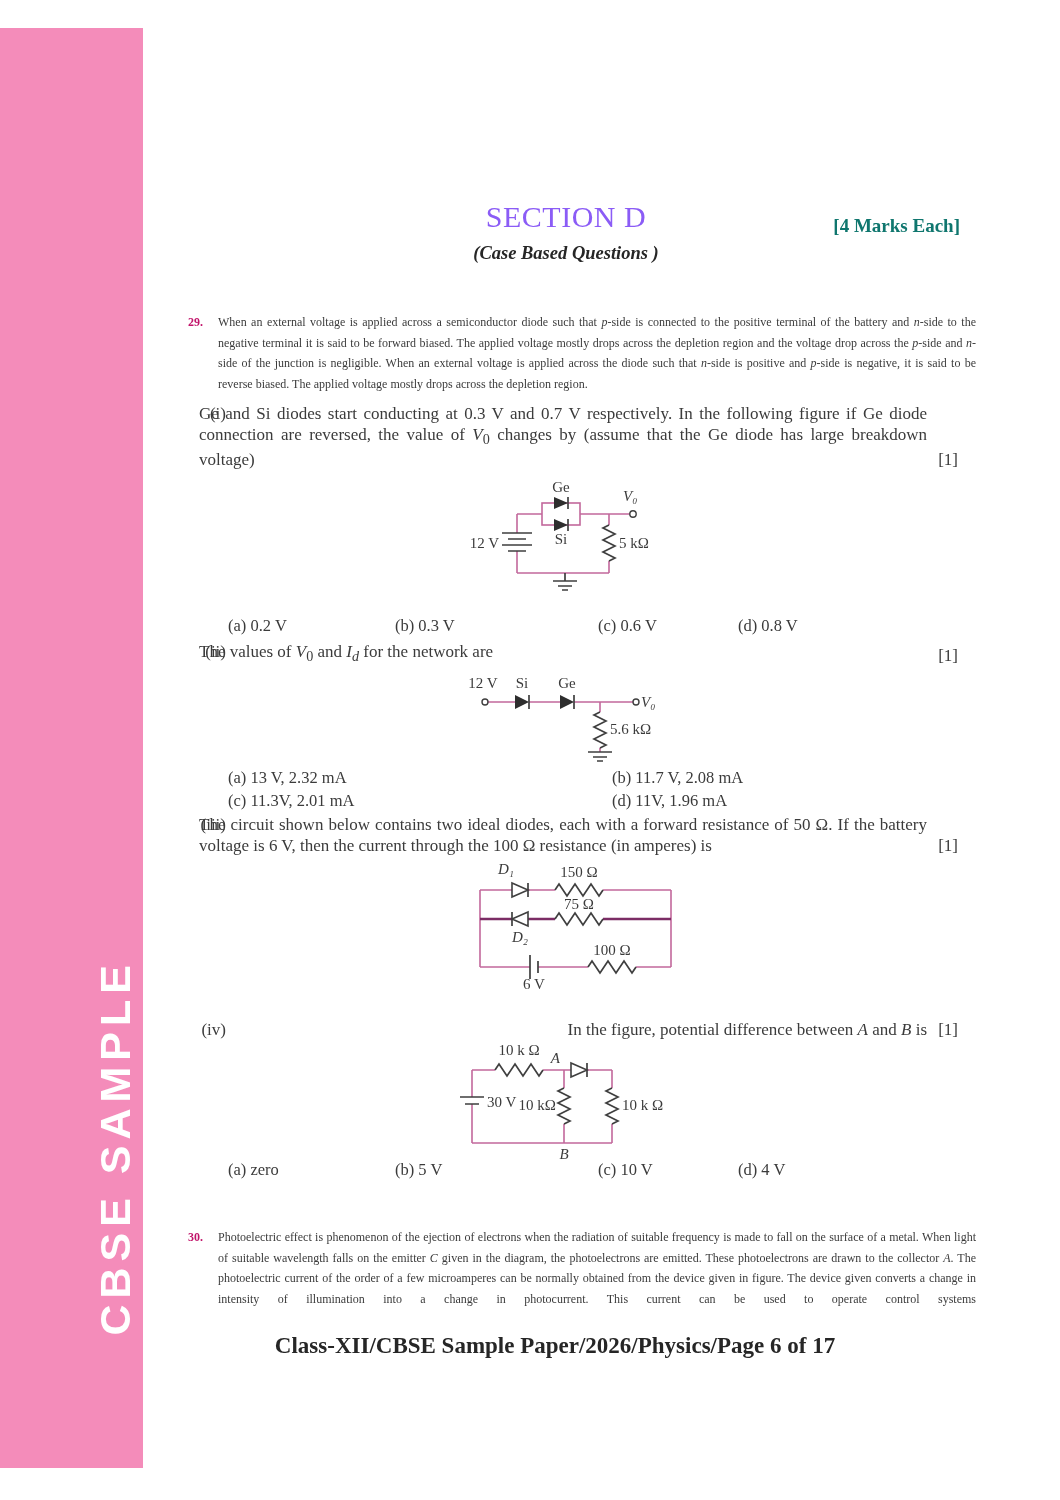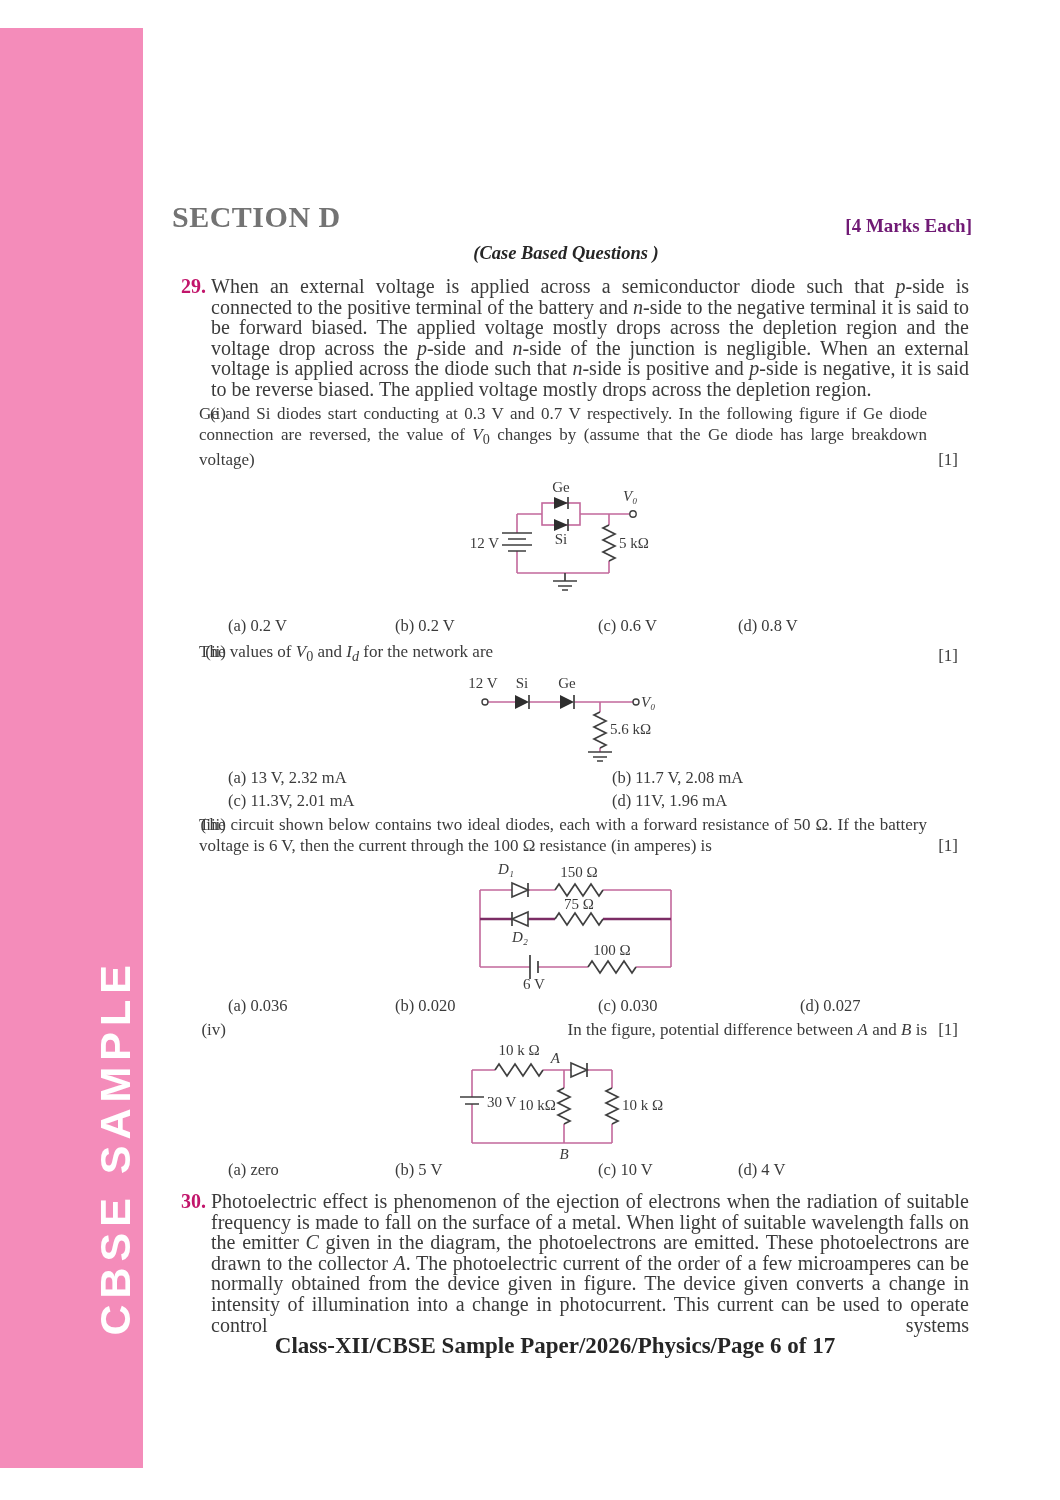--- a/index.html
+++ b/index.html
@@ -10,31 +10,31 @@
   .sidebar {
     position:absolute; left:0; top:28px; width:143px; height:1440px; background:#f48cba;
   }
   .sidebar-text {
     position:absolute; right:3px; bottom:132px;
     writing-mode:vertical-rl; transform:rotate(180deg);
     font-family:"Liberation Sans","DejaVu Sans",sans-serif;
     font-weight:bold; font-size:43px; letter-spacing:6px; color:#ffffff; white-space:nowrap;
   }
   .section-title {
-    position:absolute; left:172px; width:788px; top:200px; text-align:left;
-    font-size:30px; font-weight:bold; color:#737373; letter-spacing:0.5px;
+    position:absolute; left:172px; width:788px; top:200px; text-align:center;
+    font-size:30px; font-weight:normal; color:#8b5cf6; letter-spacing:0.5px;
   }
   .marks-note {
-    position:absolute; right:88px; top:215px; font-weight:bold; font-size:19px; color:#701a75;
+    position:absolute; right:100px; top:215px; font-weight:bold; font-size:19px; color:#0f766e;
   }
   .subtitle {
     position:absolute; left:172px; width:788px; top:243px; text-align:center;
     font-weight:bold; font-style:italic; font-size:18.5px; color:#262626;
   }
-  .q { position:absolute; left:181px; width:788px; font-size:20px; line-height:20.6px; }
+  .q { position:absolute; left:188px; width:788px; font-size:12px; line-height:20.6px;margin-top:36px; }
   .qnum { position:absolute; left:0; top:0; color:#c2156b; font-weight:bold; }
   .qtext { margin-left:30px; text-align:justify; }
   .justify-all { text-align-last:justify; }
   #q29 { top:276px; }
   #q30 { top:1191px; }
   .part { position:absolute; left:172px; width:788px; font-size:17px; line-height:20.6px; }
   .part-label { position:absolute; left:0; top:0; width:54px; text-align:right; }
   .part-text { margin-left:27px; width:728px; text-align:justify; }
   .part-marks { position:absolute; right:2px; bottom:0; }
   #part-i   { top:404px; }
@@ -113,21 +113,21 @@
     </g>
     <text x="62" y="71" text-anchor="end">12 V</text>
     <text x="124" y="15" text-anchor="middle">Ge</text>
     <text x="124" y="67" text-anchor="middle">Si</text>
     <text x="186" y="24" class="ital">V₀</text>
     <text x="182" y="71">5 kΩ</text>
   </svg>
 
   <div class="optrow" id="opts-i">
     <span class="opt" style="left:56px">(a) 0.2 V</span>
-    <span class="opt" style="left:223px">(b) 0.2 V</span>
+    <span class="opt" style="left:223px">(b) 0.3 V</span>
     <span class="opt" style="left:426px">(c) 0.6 V</span>
     <span class="opt" style="left:566px">(d) 0.8 V</span>
   </div>
 
   <div class="part" id="part-ii">
     <span class="part-label">(ii)</span>
     <div class="part-text" style="text-align:left">The values of <i>V</i><sub>0</sub> and <i>I</i><sub><i>d</i></sub> for the network are</div>
     <span class="part-marks">[1]</span>
   </div>
 
@@ -195,26 +195,20 @@
       <path class="comp" d="M70,98 V122 M78,104 V116"></path>
     </g>
     <text x="46" y="17" class="ital" text-anchor="middle">D₁</text>
     <text x="119" y="20" text-anchor="middle">150 Ω</text>
     <text x="119" y="52" text-anchor="middle">75 Ω</text>
     <text x="60" y="85" class="ital" text-anchor="middle">D₂</text>
     <text x="152" y="98" text-anchor="middle">100 Ω</text>
     <text x="74" y="132" text-anchor="middle">6 V</text>
   </svg>
 
-  <div class="optrow" id="opts-iii">
-    <span class="opt" style="left:56px">(a) 0.036</span>
-    <span class="opt" style="left:223px">(b) 0.020</span>
-    <span class="opt" style="left:426px">(c) 0.030</span>
-    <span class="opt" style="left:628px">(d) 0.027</span>
-  </div>
 
   <div class="part" id="part-iv">
     <span class="part-label">(iv)</span>
     <div class="part-text" style="text-align:right">In the figure, potential difference between <i>A</i> and <i>B</i> is</div>
     <span class="part-marks">[1]</span>
   </div>
 
   <svg class="circuit" id="circuit4" width="225" height="124" viewBox="0 0 225 124">
     <path class="wire" d="M25,30 H48 M96,30 H124 M140,30 H165 M25,30 V57 M25,64 V103 M165,30 V48 M165,84 V103 M117,30 V48 M117,84 V103 M25,103 H165"></path>
     <g>

